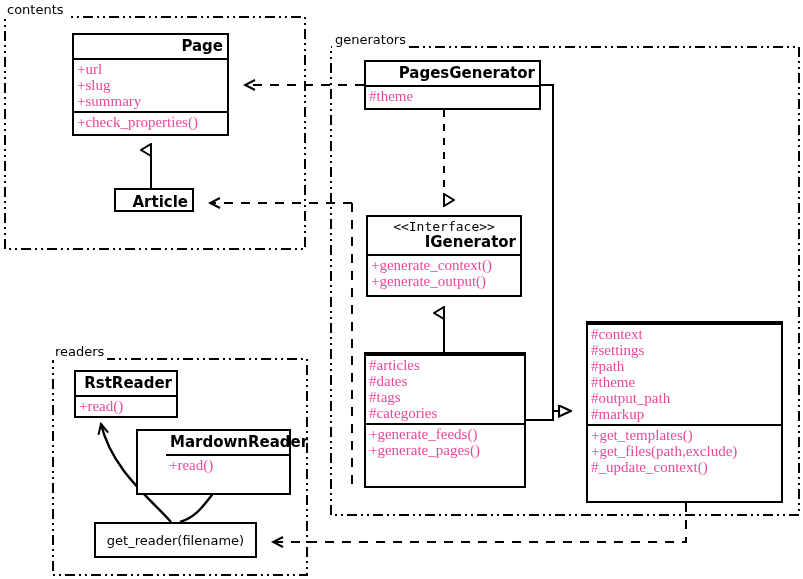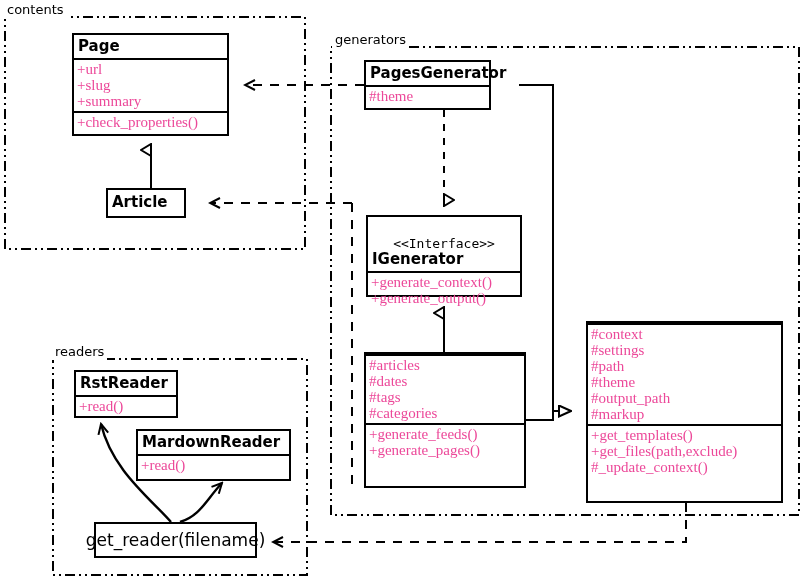--- a/index.html
+++ b/index.html
@@ -25,35 +25,35 @@
   }
   
   .uml-class {
     position: absolute;
     box-sizing: border-box;
     border: 2px solid #000;
     background: #fff;
     z-index: 5;
   }
   .uml-name {
-    text-align: left;
+    text-align: right;
     font-weight: bold;
     font-size: 15px;
     font-family: "DejaVu Sans", sans-serif;
     padding: 3px 4px 4px 4px;
     line-height: 16px;
     color: #000;
   }
   .uml-stereotype {
     text-align: center;
     font-weight: normal;
     font-size: 13px;
     font-family: "DejaVu Sans Mono", monospace;
     line-height: 15px;
-    padding-top: 19px;
+    padding-top: 2px;
     color: #000;
   }
   .uml-section {
     border-top: 2px solid #000;
     padding: 1px 3px 2px 3px;
   }
   .uml-row {
     font-family: Liberation Serif, serif;
     font-size: 15px;
     line-height: 16px;
@@ -66,21 +66,21 @@
     box-sizing: border-box;
     border: 2px solid #000;
     background: #fff;
     display: flex;
     align-items: center;
     justify-content: center;
     z-index: 5;
   }
   .plain-box .label {
     font-family: "DejaVu Sans", sans-serif;
-    font-size: 17px;
+    font-size: 13px;
     color: #000;
     white-space: pre;
   }
   
   .pkg-label {
     position: absolute;
     font-family: "DejaVu Sans", sans-serif;
     font-size: 13px;
     color: #000;
     background: #fff;
@@ -149,25 +149,25 @@
     <div class="uml-section">
       <div class="uml-row">+url</div>
       <div class="uml-row">+slug</div>
       <div class="uml-row">+summary</div>
     </div>
     <div class="uml-section">
       <div class="uml-row">+check_properties()</div>
     </div>
   </div>
 
-  <div class="uml-class" style="left:106px; top:188px; width:80px; height:30px;">
+  <div class="uml-class" style="left:114px; top:188px; width:80px; height:24px;">
     <div class="uml-name" style="padding-top:4px;">Article</div>
   </div>
 
-  <div class="uml-class" style="left:364px; top:60px; width:127px; height:50px;">
+  <div class="uml-class" style="left:364px; top:60px; width:177px; height:50px;">
     <div class="uml-name">PagesGenerator</div>
     <div class="uml-section">
       <div class="uml-row">#theme</div>
     </div>
   </div>
 
   <div class="uml-class" style="left:366px; top:215px; width:156px; height:82px;">
     <div class="uml-stereotype">&lt;&lt;Interface&gt;&gt;</div>
     <div class="uml-name" style="padding-top:0;">IGenerator</div>
     <div class="uml-section">
@@ -205,21 +205,21 @@
     </div>
   </div>
 
   <div class="uml-class" style="left:74px; top:370px; width:104px; height:48px;">
     <div class="uml-name">RstReader</div>
     <div class="uml-section">
       <div class="uml-row">+read()</div>
     </div>
   </div>
 
-  <div class="uml-class" style="left:136px; top:429px; width:155px; height:52px;">
+  <div class="uml-class" style="left:136px; top:429px; width:155px; height:66px;padding-left:28px;">
     <div class="uml-name">MardownReader</div>
     <div class="uml-section">
       <div class="uml-row">+read()</div>
     </div>
   </div>
 
   <div class="plain-box" style="left:94px; top:522px; width:163px; height:36px;">
     <span class="label">get_reader(filename)</span>
   </div>
 

